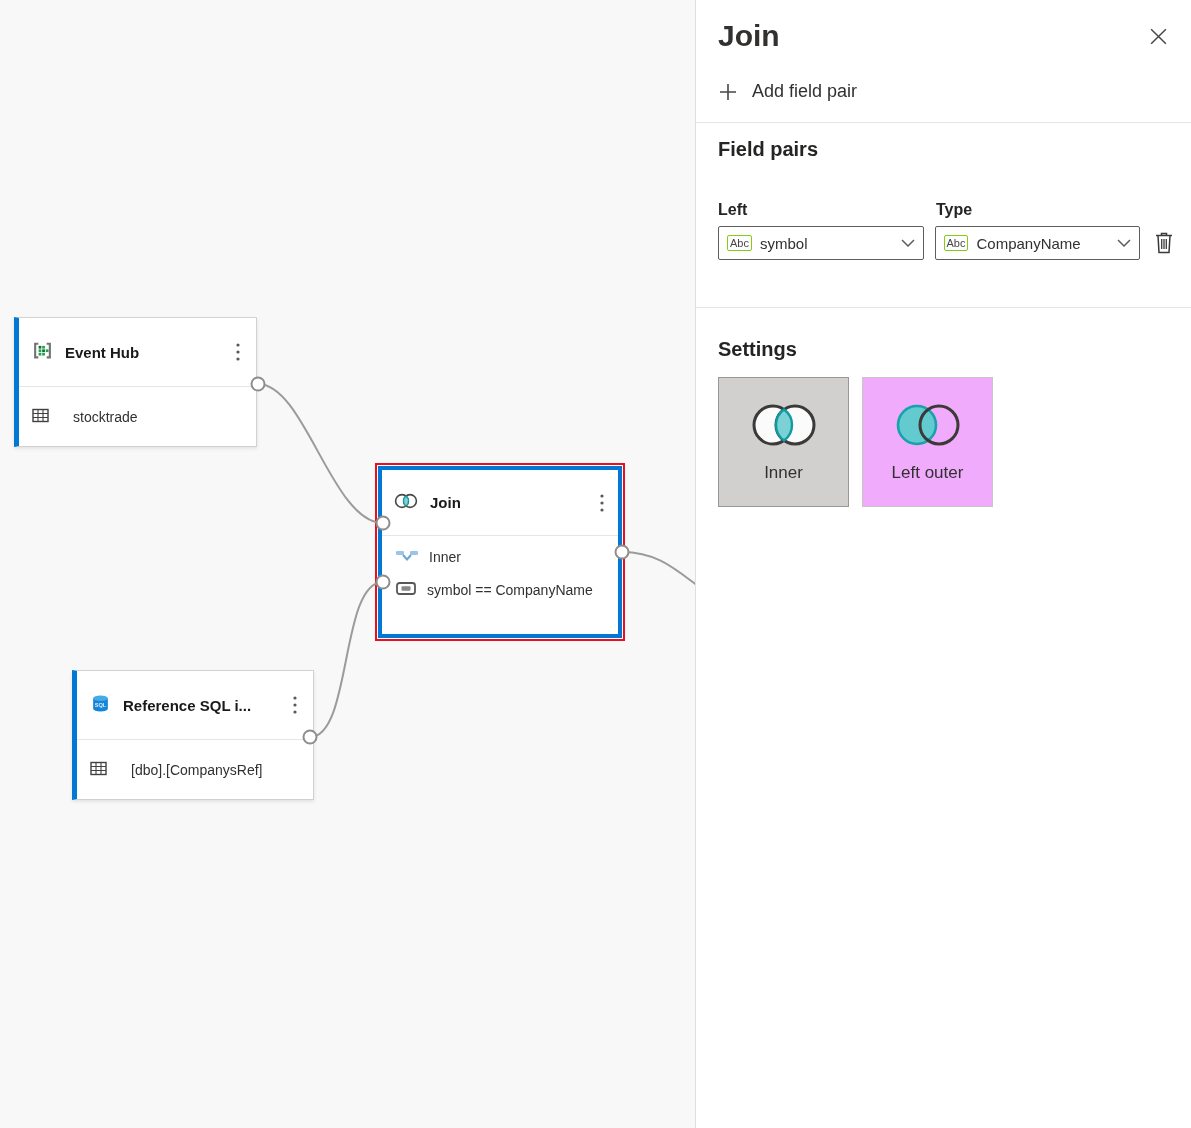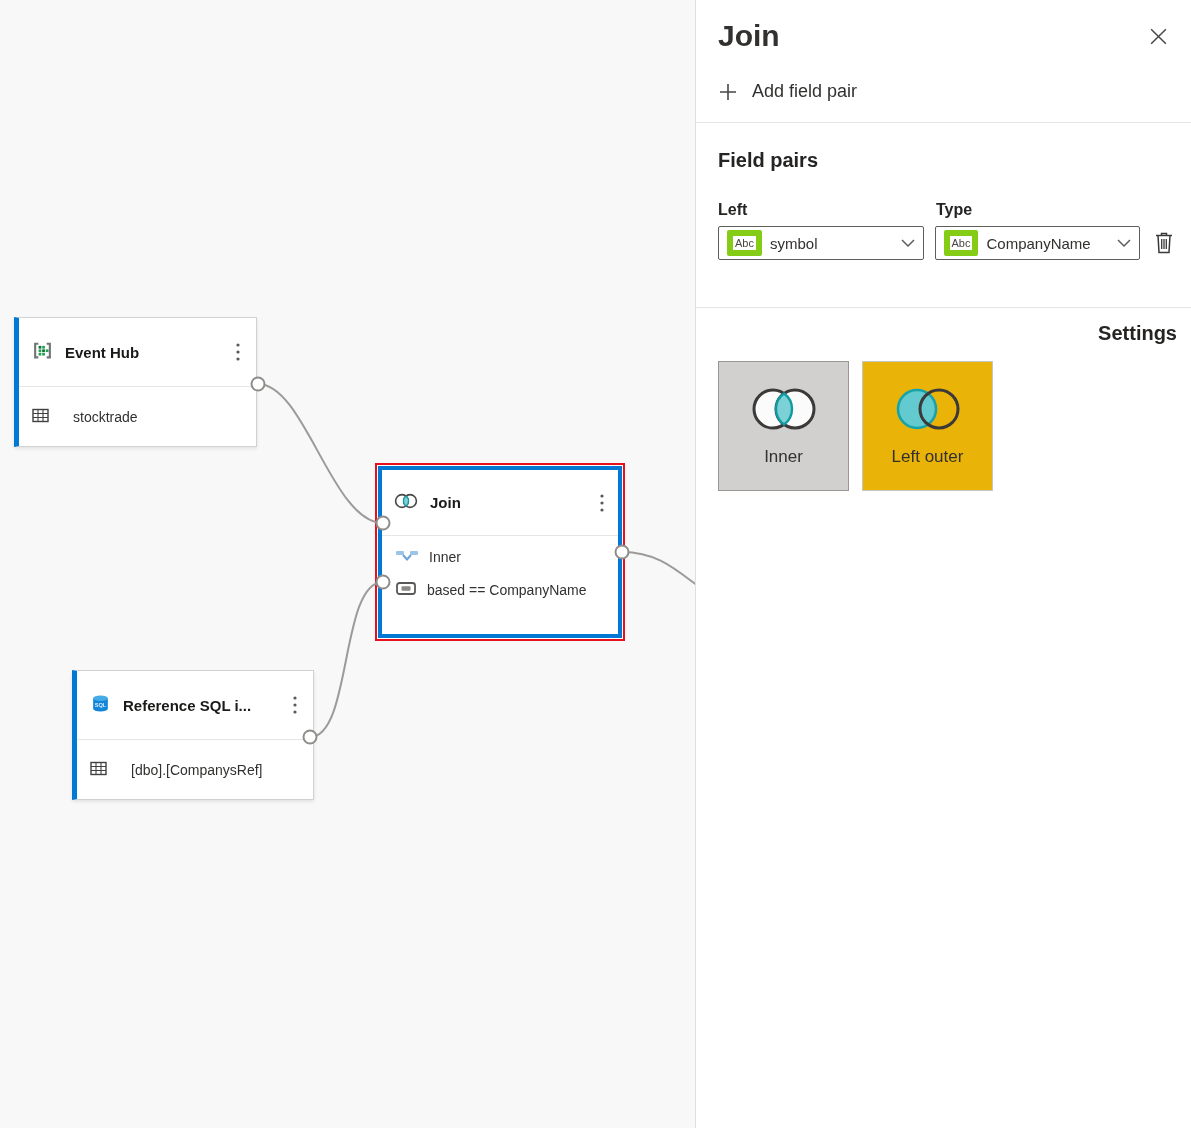--- a/index.html
+++ b/index.html
@@ -41,37 +41,37 @@
   .panel-title-row { display:flex; justify-content:space-between; align-items:flex-start; }
   .panel-title { font-size:30px; font-weight:600; color:#323130; line-height:40px; }
   .close-btn { background:none; border:none; cursor:pointer; padding:6px; margin:4px 2px 0 0; }
   .panel-desc { margin-top:24px; font-size:18px; line-height:28px; color:#323130; max-width:438px; }
   .add-pair-btn { margin-top:25px; display:flex; align-items:flex-end; gap:14px; font-size:18px; color:#323130;
     background:none; border:none; cursor:pointer; font-family:inherit; }
   .panel-divider { height:1px; background:#e5e5e5; margin-left:-22px; margin-right:-14px; }
   .div1 { margin-top:20px; }
   .div2 { margin-top:47px; }
   .section-heading { font-size:20px; font-weight:600; color:#252423; }
-  .h-fieldpairs { margin-top:26px; }
-  .h-settings { margin-top:14px;text-align:right; }
-  .pair-labels { margin-top:29px; display:flex; gap:11px; }
+  .h-fieldpairs { margin-top:15px; }
+  .h-settings { margin-top:30px; }
+  .pair-labels { margin-top:40px; display:flex; gap:11px; }
   .pair-label { width:207px; font-size:16px; font-weight:600; color:#252423; }
   .pair-row { margin-top:7px; display:flex; align-items:center; }
   .dropdown {
     width:207px; height:34px; border:1px solid #605e5c; border-radius:2px; background:#fff;
     display:flex; align-items:center; padding:0 8px; gap:8px; cursor:pointer;
   }
   .dropdown + .dropdown { margin-left:11px; }
-  .abc-badge { border:6px solid #84cc16; border-radius:2px; font-size:11px; line-height:14px; padding:0 2px; color:#484644; flex:0 0 auto; }
+  .abc-badge { border:1px solid #84cc16; border-radius:2px; font-size:11px; line-height:14px; padding:0 2px; color:#484644; flex:0 0 auto; }
   .dd-value { font-size:15px; color:#323130; flex:1; white-space:nowrap; overflow:hidden; }
   .trash-btn { background:none; border:none; cursor:pointer; margin-left:11px; padding:2px; display:flex; }
   .type-label { margin-top:36px; font-size:16px; font-weight:600; color:#252423; }
   .type-row { margin-top:16px; display:flex; gap:13px; }
   .type-btn {
-    width:131px; height:130px; background:#eab308; border:1px solid #c8c6c4; cursor:pointer;
+    width:131px; height:130px; background:#f0abfc; border:1px solid #c8c6c4; cursor:pointer;
     display:flex; flex-direction:column; align-items:center; justify-content:center; gap:15px;
     font-family:inherit; font-size:17px; color:#323130;
   }
   .type-btn.selected { background:#d2d0ce; border-color:#999795; }
 </style>
 </head>
 <body>
 
 <div class="canvas">
 
@@ -169,21 +169,21 @@
           </span>
           <span>Inner</span>
         </div>
         <div class="join-row">
           <span>
             <svg width="20" height="13" viewBox="0 0 20 13">
               <rect x="1" y="1" width="18" height="11" rx="2.5" fill="none" stroke="#5a5856" stroke-width="1.8"></rect>
               <rect x="5.5" y="4.2" width="9" height="4.6" rx="1" fill="#8a8886"></rect>
             </svg>
           </span>
-          <span>based == CompanyName</span>
+          <span>symbol == CompanyName</span>
         </div>
       </div>
     </div>
   </div>
 
   <svg class="edges" width="695" height="1128" viewBox="0 0 695 1128">
     <path d="M258,384 C305,384 332,523 383,523" fill="none" stroke="#9d9b99" stroke-width="2"></path>
     <path d="M310,737 C352,737 340,582 383,582" fill="none" stroke="#9d9b99" stroke-width="2"></path>
     <path d="M622,552 C658,552 676,570 702,589" fill="none" stroke="#9d9b99" stroke-width="2"></path>
     <circle cx="258" cy="384" r="6.5" fill="#ffffff" stroke="#8f8d8b" stroke-width="2"></circle>

